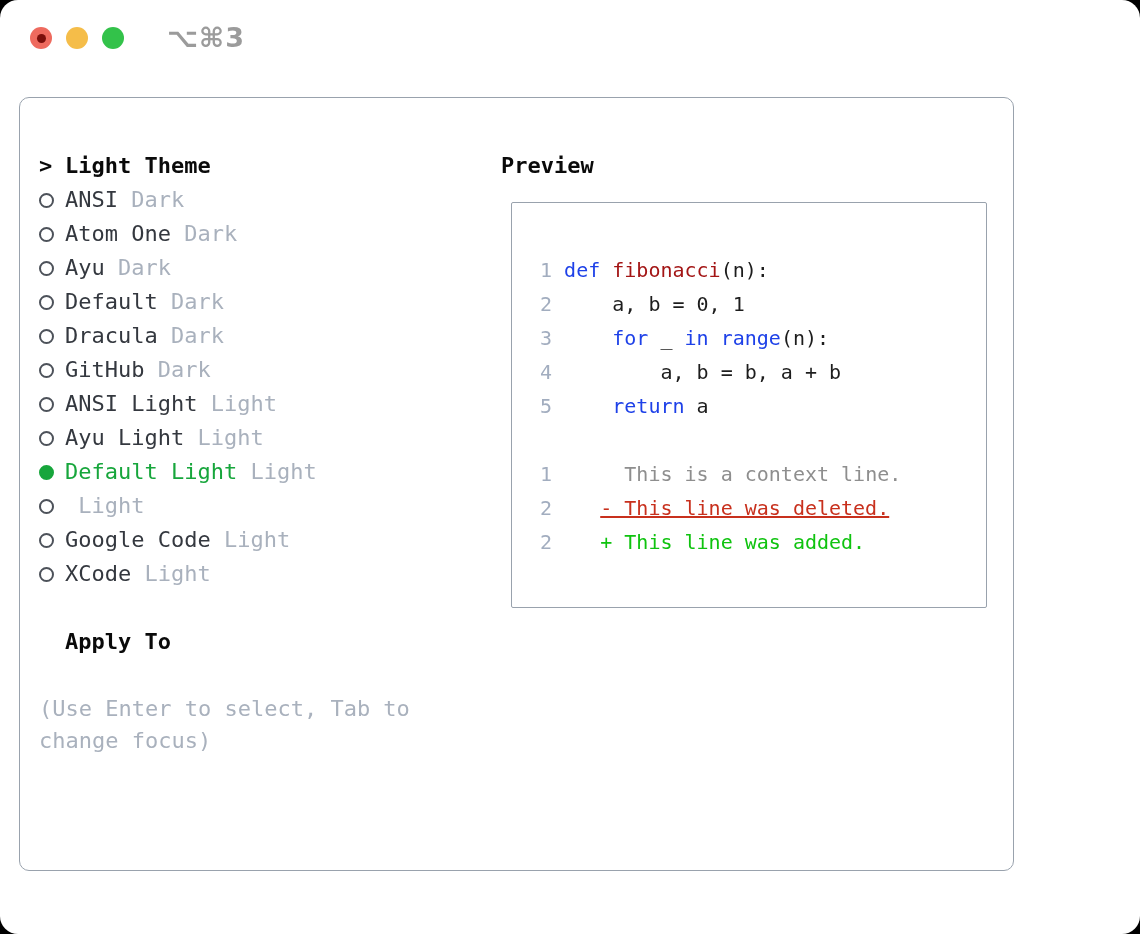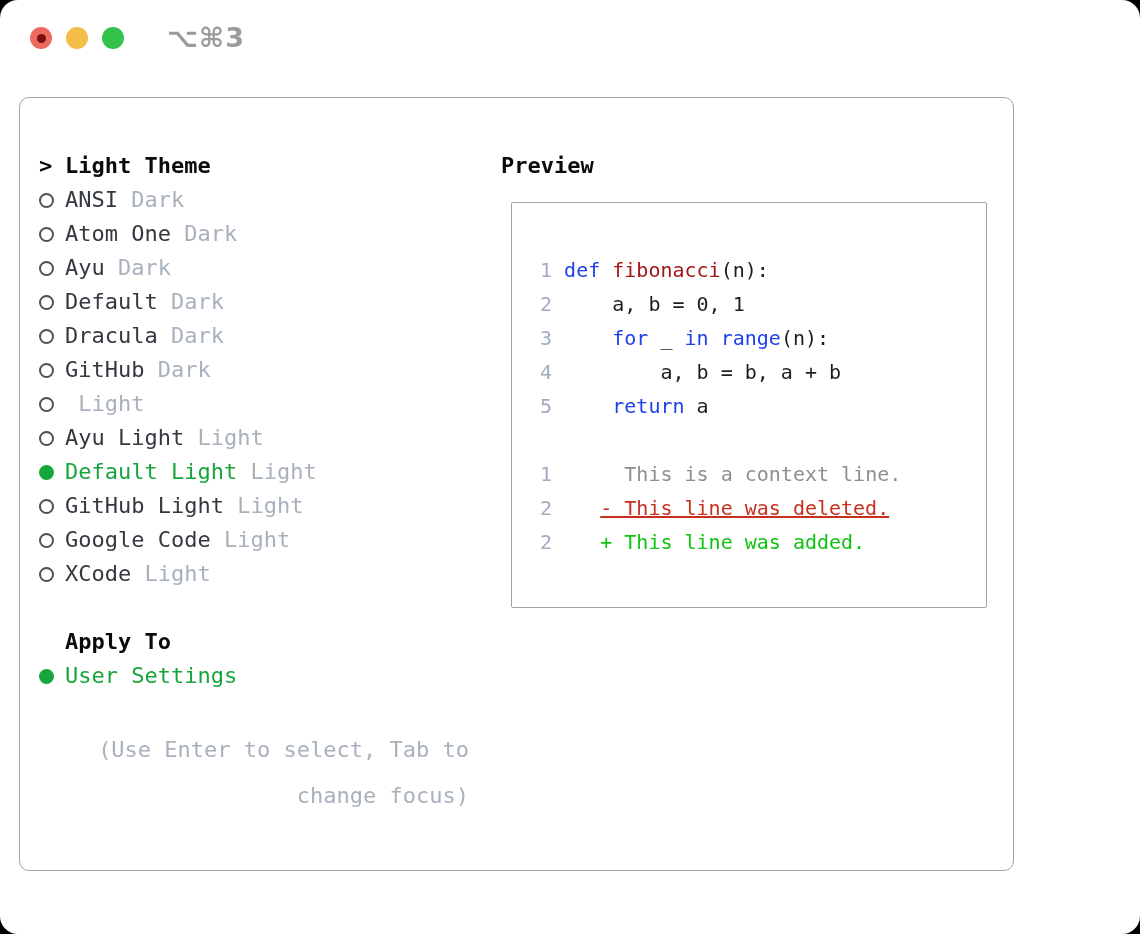--- a/index.html
+++ b/index.html
@@ -62,21 +62,21 @@
   .radio {
     width:15px; height:15px; border:2px solid #4d525a; border-radius:50%;
     display:inline-block;
   }
   .radio.sel { background:var(--accent); border-color:var(--accent); }
   .hdr { font-weight:bold; color:var(--black); }
   .t-name { color:var(--dark); }
   .t-name.green { color:var(--accent); }
   .t-variant { color:var(--muted); }
   .spacer { height:34px; }
-  .hint { color:var(--muted); width:430px; line-height:46px;text-align:right; }
+  .hint { color:var(--muted); width:430px; line-height:32px; }
   
   .preview-title {
     position:absolute; left:481px; top:51px; height:34px; line-height:34px;
     font-size:22px; font-weight:bold; color:var(--black);
   }
   .preview-box {
     position:absolute; left:491px; top:104px; width:476px; height:406px;
     border:1.5px solid var(--border); border-radius:2px; background:#fff; overflow:hidden;
   }
   .code-block {
@@ -114,36 +114,35 @@
         <span class="prefix-cell">&gt;</span><span>Light Theme</span>
       </div>
 
       <div id="theme-list">
           <div class="row"><span class="bullet-cell"><span class="radio"></span></span><span class="t-name">ANSI</span><span class="t-variant"> Dark</span></div>
           <div class="row"><span class="bullet-cell"><span class="radio"></span></span><span class="t-name">Atom One</span><span class="t-variant"> Dark</span></div>
           <div class="row"><span class="bullet-cell"><span class="radio"></span></span><span class="t-name">Ayu</span><span class="t-variant"> Dark</span></div>
           <div class="row"><span class="bullet-cell"><span class="radio"></span></span><span class="t-name">Default</span><span class="t-variant"> Dark</span></div>
           <div class="row"><span class="bullet-cell"><span class="radio"></span></span><span class="t-name">Dracula</span><span class="t-variant"> Dark</span></div>
           <div class="row"><span class="bullet-cell"><span class="radio"></span></span><span class="t-name">GitHub</span><span class="t-variant"> Dark</span></div>
-          <div class="row"><span class="bullet-cell"><span class="radio"></span></span><span class="t-variant"> Light</span></div>
+          <div class="row"><span class="bullet-cell"><span class="radio"></span></span><span class="t-name">ANSI Light</span><span class="t-variant"> Light</span></div>
           <div class="row"><span class="bullet-cell"><span class="radio"></span></span><span class="t-name">Ayu Light</span><span class="t-variant"> Light</span></div>
           <div class="row"><span class="bullet-cell"><span class="radio sel"></span></span><span class="t-name green">Default Light</span><span class="t-variant"> Light</span></div>
-          <div class="row"><span class="bullet-cell"><span class="radio"></span></span><span class="t-name">GitHub Light</span><span class="t-variant"> Light</span></div>
+          <div class="row"><span class="bullet-cell"><span class="radio"></span></span><span class="t-variant"> Light</span></div>
           <div class="row"><span class="bullet-cell"><span class="radio"></span></span><span class="t-name">Google Code</span><span class="t-variant"> Light</span></div>
           <div class="row"><span class="bullet-cell"><span class="radio"></span></span><span class="t-name">XCode</span><span class="t-variant"> Light</span></div>
         </div>
 
       <div class="spacer"></div>
 
       <div class="row">
         <span class="prefix-cell"></span><span class="hdr">Apply To</span>
       </div>
 
       <div id="apply-list">
-          <div class="row"><span class="bullet-cell"><span class="radio sel"></span></span><span class="t-name green">User Settings</span></div>
         </div>
 
       <div class="spacer"></div>
 
       <div class="hint">(Use Enter to select, Tab to change focus)</div>
     </div>
 
     <div class="preview-title">Preview</div>
 
     <div class="preview-box">

